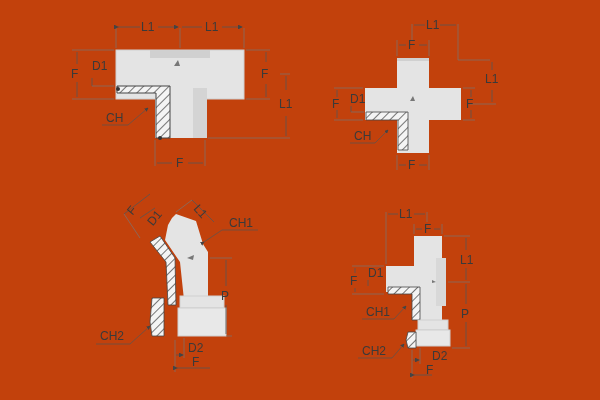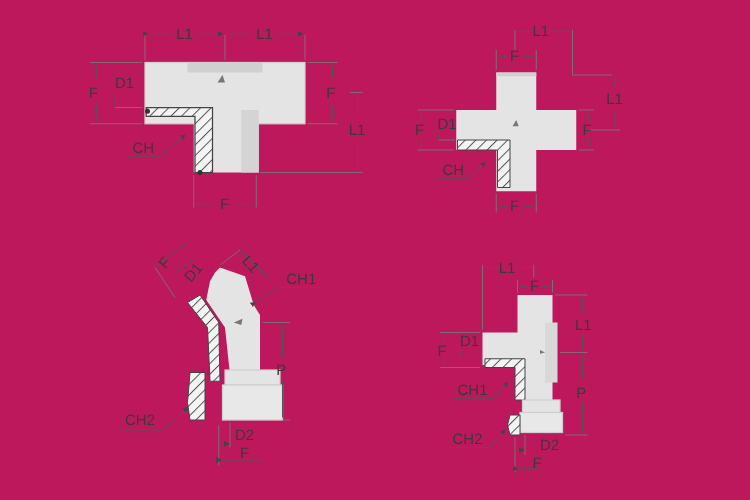--- a/index.html
+++ b/index.html
@@ -1,16 +1,16 @@
 <!DOCTYPE html>
 <html><head>
 <meta charset="utf-8">
 <style>
   html,body{margin:0;padding:0;background:#ffffff;}
-  #stage{position:relative;width:600px;height:400px;overflow:hidden;background:#be185d;font-family:"Liberation Sans",sans-serif;}
+  #stage{position:relative;width:600px;height:400px;overflow:hidden;background:#c2410c;font-family:"Liberation Sans",sans-serif;}
   svg{position:absolute;left:0;top:0;}
   .lbl{font-family:"Liberation Sans",sans-serif;font-size:12px;fill:#3a3a3a;}
 </style>
 </head>
 <body>
 
 <div id="stage">
 <svg width="600" height="400" viewBox="0 0 600 400">
   <defs>
     <pattern id="hatch" width="6" height="6" patternUnits="userSpaceOnUse" patternTransform="rotate(45)">

